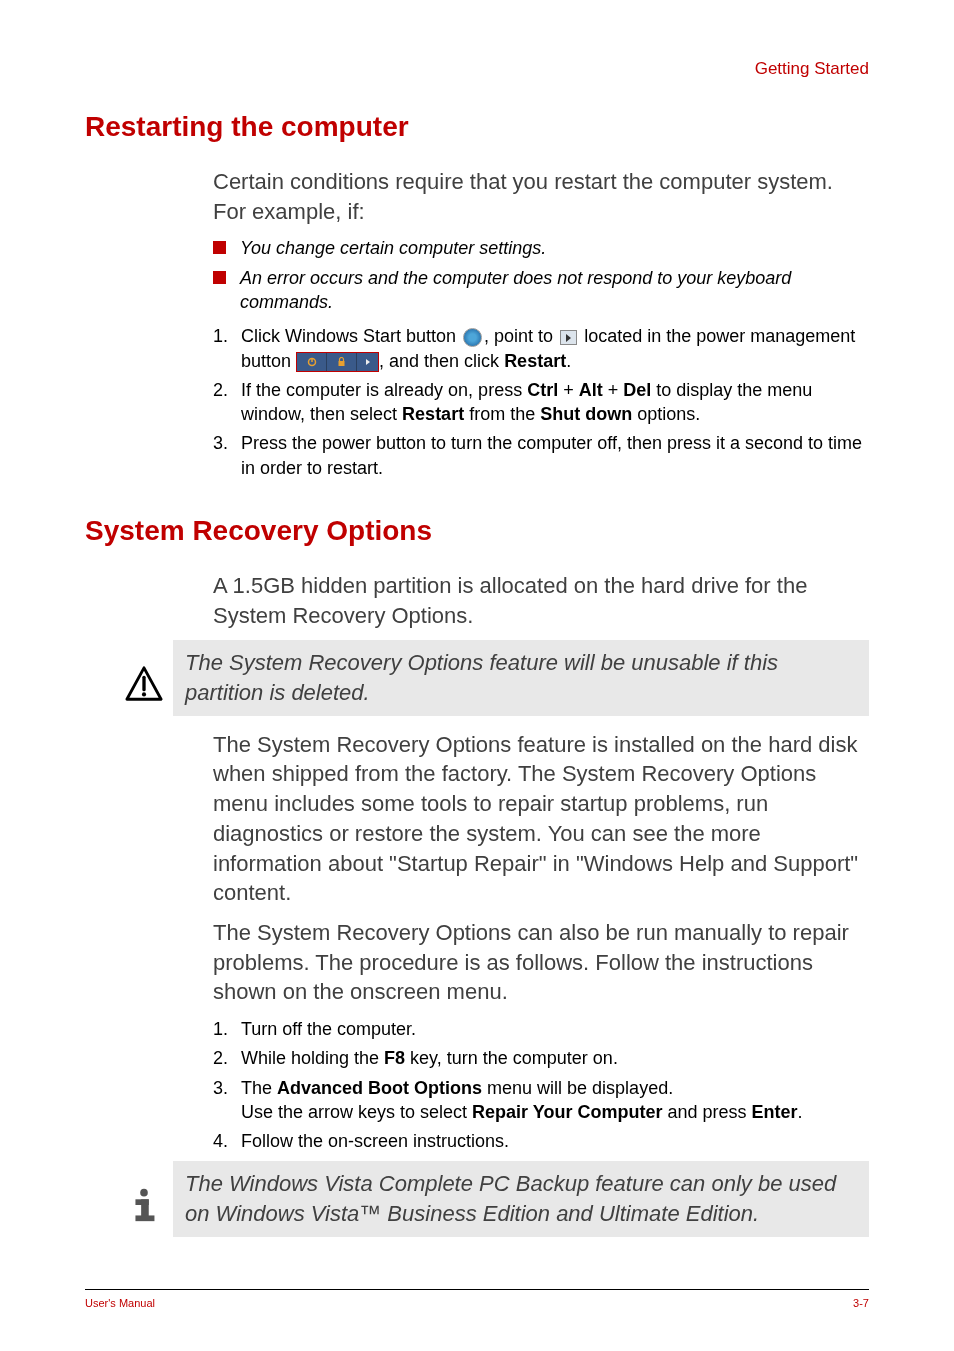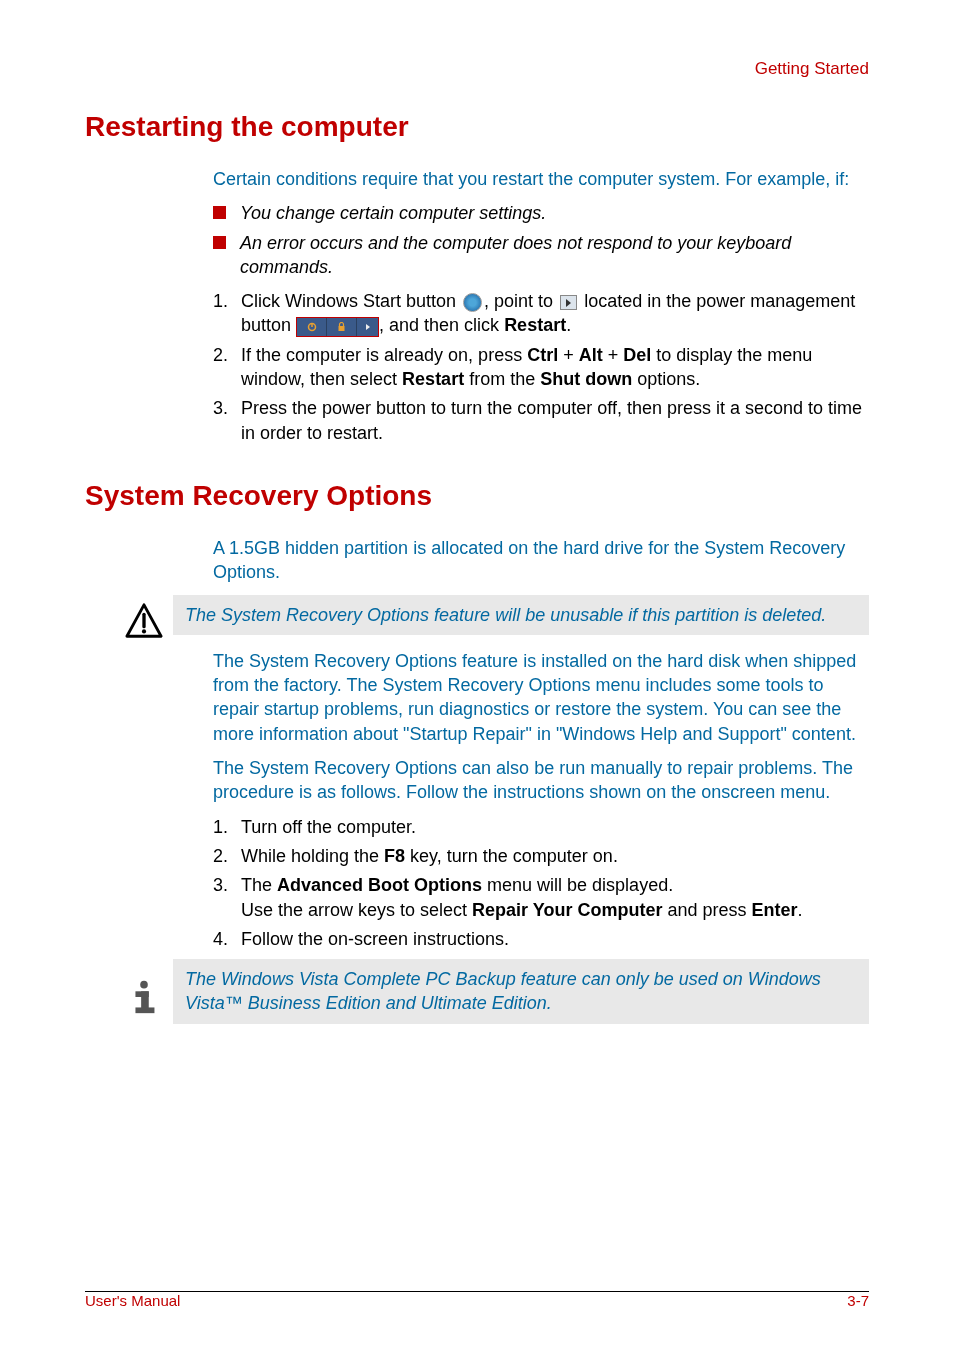--- a/index.html
+++ b/index.html
@@ -41,23 +41,23 @@
       display: flex;
       justify-content: flex-start;
       padding-top: 2px;
       padding-left: 40px;
     }
     .text-col {
       flex: 1;
       margin-left: 18px;
     }
     p {
-      font-size: 18px;
+      font-size: 22px;
       line-height: 1.35;
-      color: #0369a1;
+      color: #404040;
       margin-bottom: 10px;
     }
     .bullet-list {
       list-style: none;
       margin-bottom: 10px;
       font-style: italic;
     }
     .bullet-list li {
       display: flex;
       align-items: flex-start;
@@ -162,24 +162,25 @@
     }
     .section-gap {
       height: 30px;
     }
     .footer {
       position: absolute;
       bottom: 42px;
       left: 85px;
       right: 85px;
       border-top: 1px solid #000;
+      padding-top: 7px;
       display: flex;
       justify-content: space-between;
       color: #c00000;
-      font-size: 15px;
+      font-size: 11px;
     }
   </style>
 </head>
 <body>
 
 <div class="header-right">Getting Started</div>
 
 <h1>Restarting the computer</h1>
 
 <div class="content">

